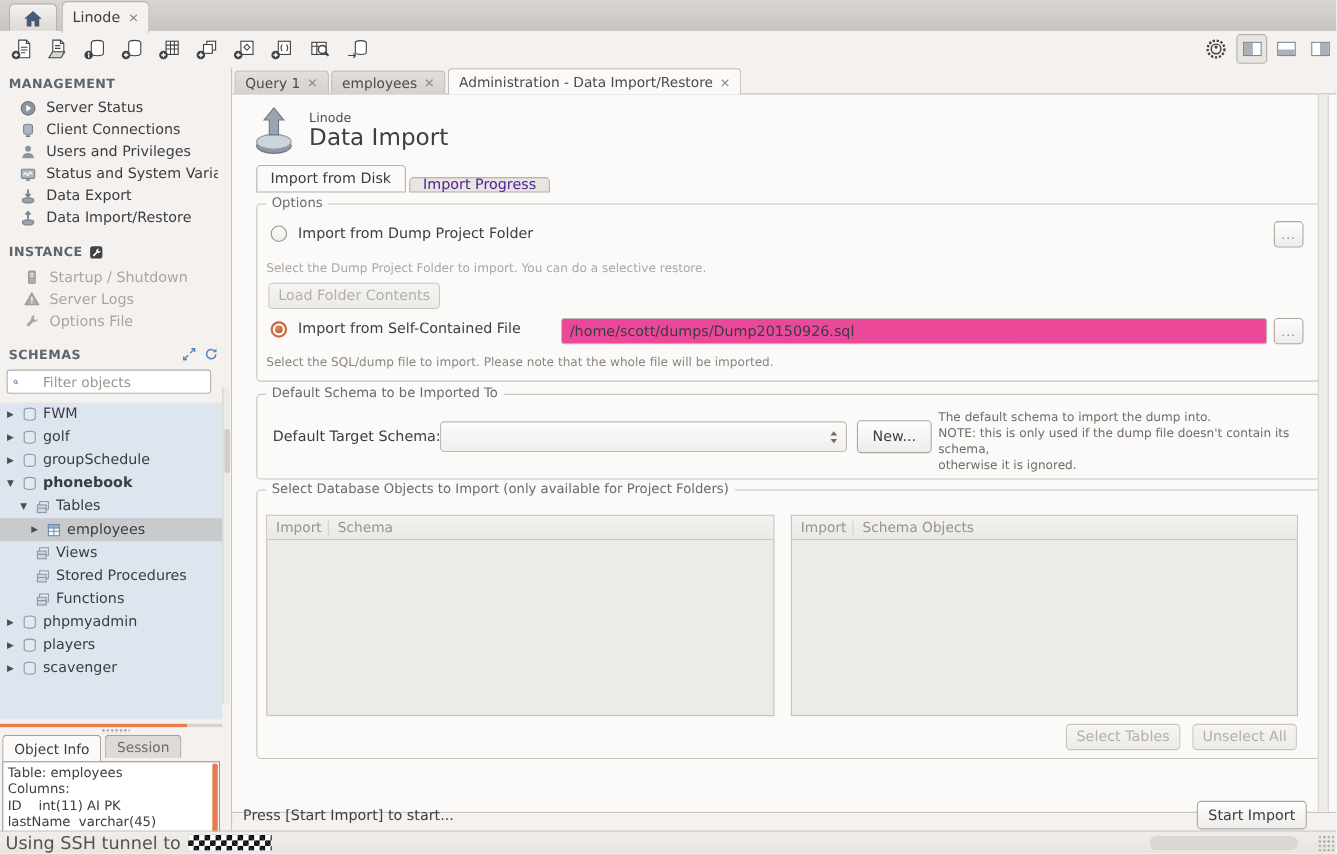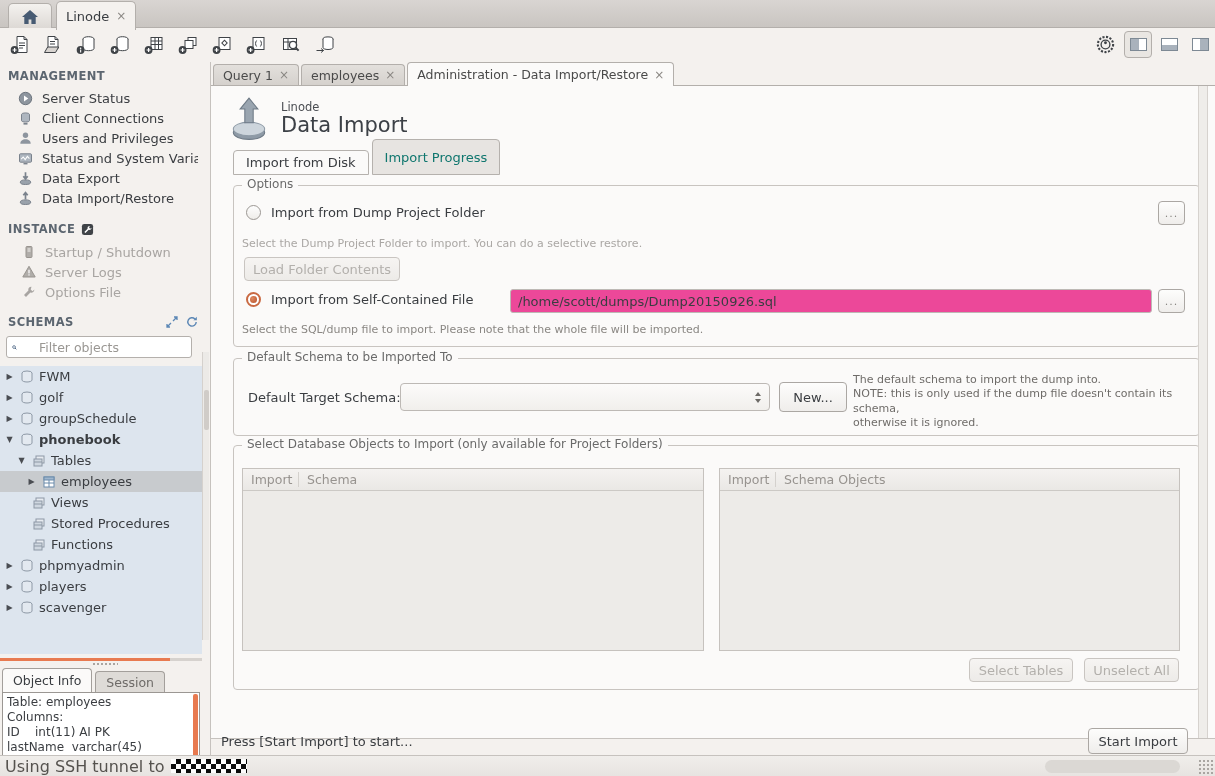--- a/index.html
+++ b/index.html
@@ -39,21 +39,21 @@
   .tree{position:relative;margin-top:8px;width:202px;height:288px;background:#dde5ee;overflow:hidden}
   .trow{height:21px;display:flex;align-items:center;gap:5px;font-size:13px;cursor:default}
   .trow .arr{width:11px;display:inline-block;text-align:center;font-size:8px;color:#4a4d52}
   .lvl0{padding-left:4px}.lvl1{padding-left:16px}.lvl2{padding-left:26px}
   .trow.sel{background:#c8cbce}
   .trow.bold{font-weight:bold}
   .treescroll{position:absolute;left:202px;top:290px;width:7px;height:288px;background:#eceae7;border-left:1px solid #d5d1cd;box-sizing:border-box}
   .treethumb{position:absolute;left:1px;top:38px;width:5px;height:40px;background:#d0ccc8;border-radius:2px}
   .oline{margin-top:4px;width:202px;height:3px;background:linear-gradient(to right,#e87a50 0,#e87a50 170px,#d6d2ce 170px)}
   .grip{width:26px;height:5px;margin:1px auto 0;background-image:radial-gradient(#a9a5a1 1px,transparent 1.2px);background-size:4px 4px}
-  .itabs{display:flex;margin-left:2px;margin-top:1px;align-items:flex-end}
+  .itabs{display:flex;margin-left:2px;margin-top:1px;}
   .itab{height:23px;padding:0 10px;border:1px solid #a39f9b;border-bottom:none;border-radius:4px 4px 0 0;
         background:#fbfaf9;font-size:12.5px;display:flex;align-items:center}
   .itab.inactive{background:#dedbd7;color:#6e6b68;margin-left:3px;height:20px}
   .ipanel{position:relative;margin-left:2px;width:198px;height:74px;background:#fff;border:1px solid #9b9793;
           font-size:12px;line-height:15px;padding:2px 4px;box-sizing:border-box;overflow:hidden}
   .ipanel div{white-space:pre}
   .ivscroll{position:absolute;right:1px;top:1px;width:5px;height:68px;background:#e87a50;border-radius:2px}
 
   
   #main{position:absolute;left:210px;top:62px;width:1005px;height:693px;border-left:1px solid #c6c2be;box-sizing:border-box}
@@ -61,22 +61,22 @@
            border-bottom:1px solid #b3afab;box-sizing:border-box}
   .dtab{display:flex;align-items:center;gap:6px;padding:0 9px;border:1px solid #b3afab;border-bottom:none;
         border-radius:4px 4px 0 0;background:linear-gradient(#e3e0dc,#d5d1cd);height:21px;margin-left:2px;
         font-size:12.5px;color:#4a4a4a;box-sizing:border-box}
   .dtab.active{background:#fbfaf9;height:24px;margin-bottom:-1px;position:relative;z-index:2}
   #content{position:absolute;left:0;top:24px;width:1005px;height:653px;background:#fbfaf9;
            border-bottom:1px solid #c6c2be;box-sizing:border-box}
   .subtitle{position:absolute;left:70px;top:14px;font-size:11.5px;color:#4a4d52}
   .pagetitle{position:absolute;left:70px;top:27px;font-size:21px;color:#3c4046}
   #subtabs{position:absolute;left:22px;top:64px;height:25px;display:flex;align-items:flex-end}
-  .stab{height:36px;padding:0 12px;font-size:13px;border:1px solid #b5b1ad;border-radius:4px 4px 0 0;
-        background:#e7e4e1;color:#0f766e;display:flex;align-items:center;margin-left:3px;box-sizing:border-box}
+  .stab{height:14px;padding:0 12px;font-size:13px;border:1px solid #b5b1ad;border-radius:4px 4px 0 0;
+        background:#e7e4e1;color:#4c1d95;display:flex;align-items:center;margin-left:3px;box-sizing:border-box}
   .stab.active{height:25px;background:#fbfaf9;color:#3a3d41;position:relative;z-index:2;margin-left:0}
   .group{position:absolute;border:1px solid #c8c4c0;border-radius:4px}
   .legend{position:absolute;top:-9px;left:8px;background:#fbfaf9;padding:0 5px;font-size:12px;color:#6a6a6a;white-space:nowrap}
   .radiorow{position:absolute;display:flex;align-items:center;gap:10px;font-size:13px}
   .radio{width:15px;height:15px;border-radius:50%;border:1px solid #9b9793;
          background:linear-gradient(#fdfdfd,#efedea);box-sizing:border-box;position:relative}
   .radio.on{border:2px solid #c96a43;background:#fff}
   .radio.on:after{content:"";position:absolute;inset:2px;border-radius:50%;
                   background:radial-gradient(circle at 35% 35%,#e08a60,#b5502a)}
   .tinput{position:absolute;height:24px;box-sizing:border-box;border:1px solid #bdb9b5;border-radius:3px;

